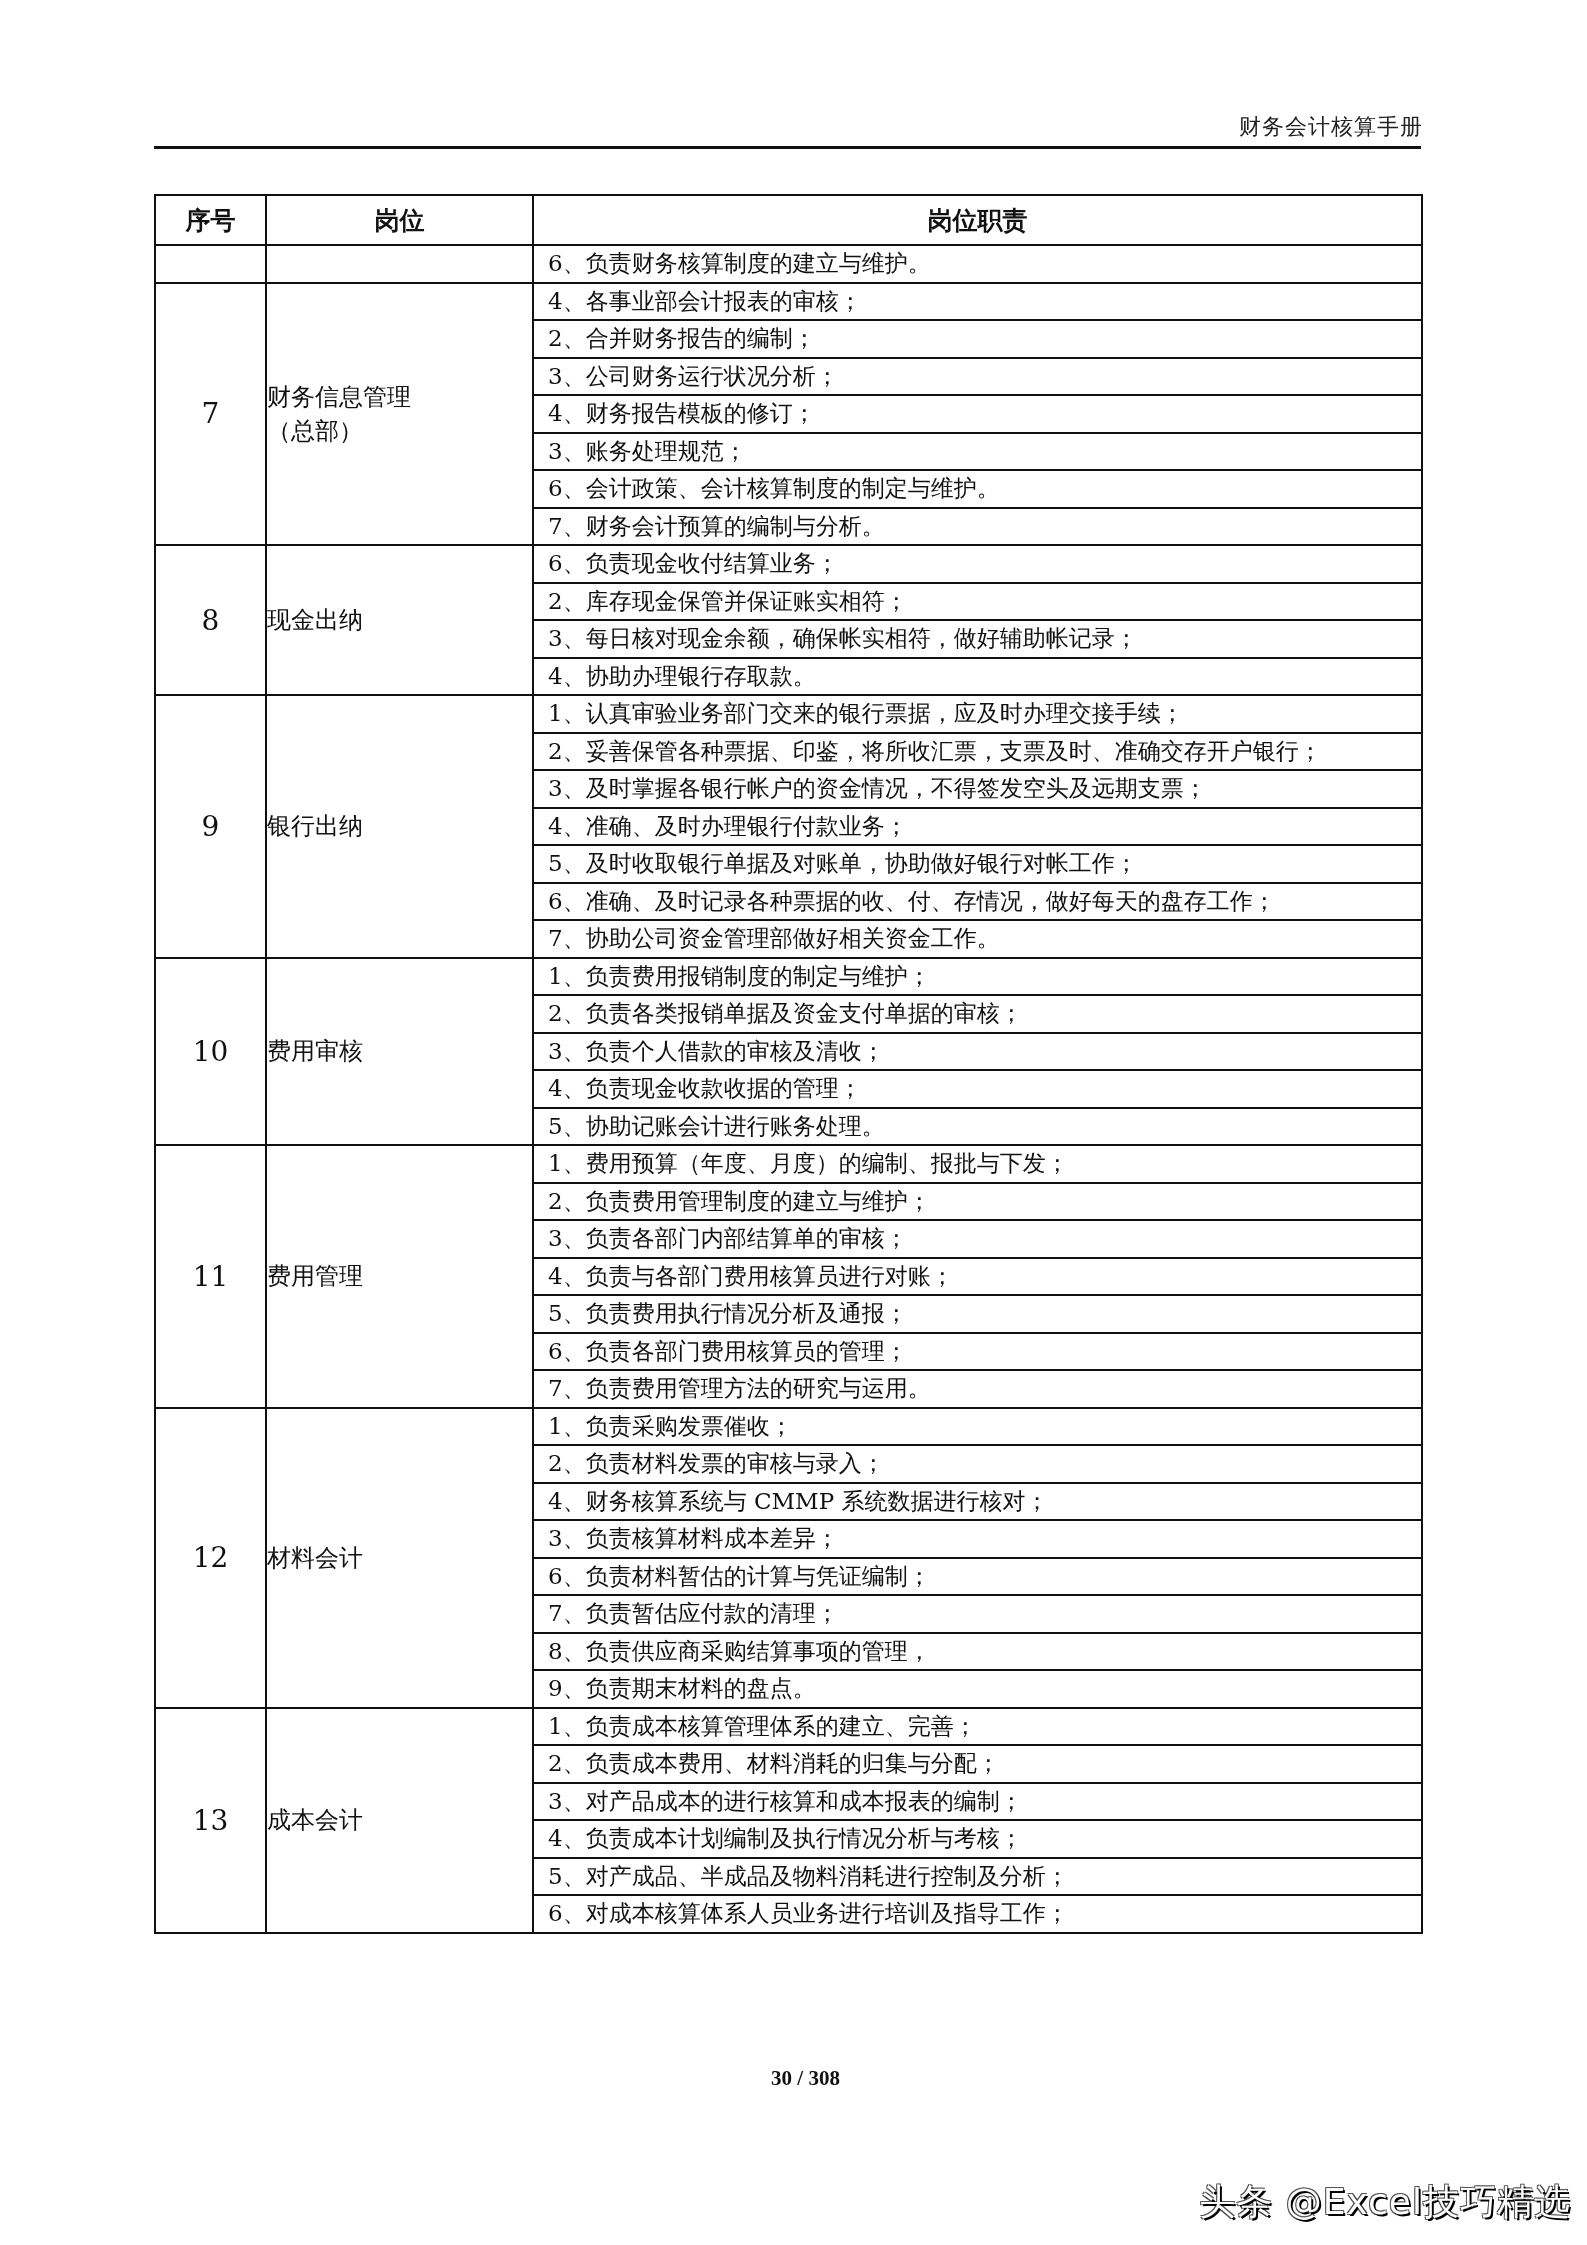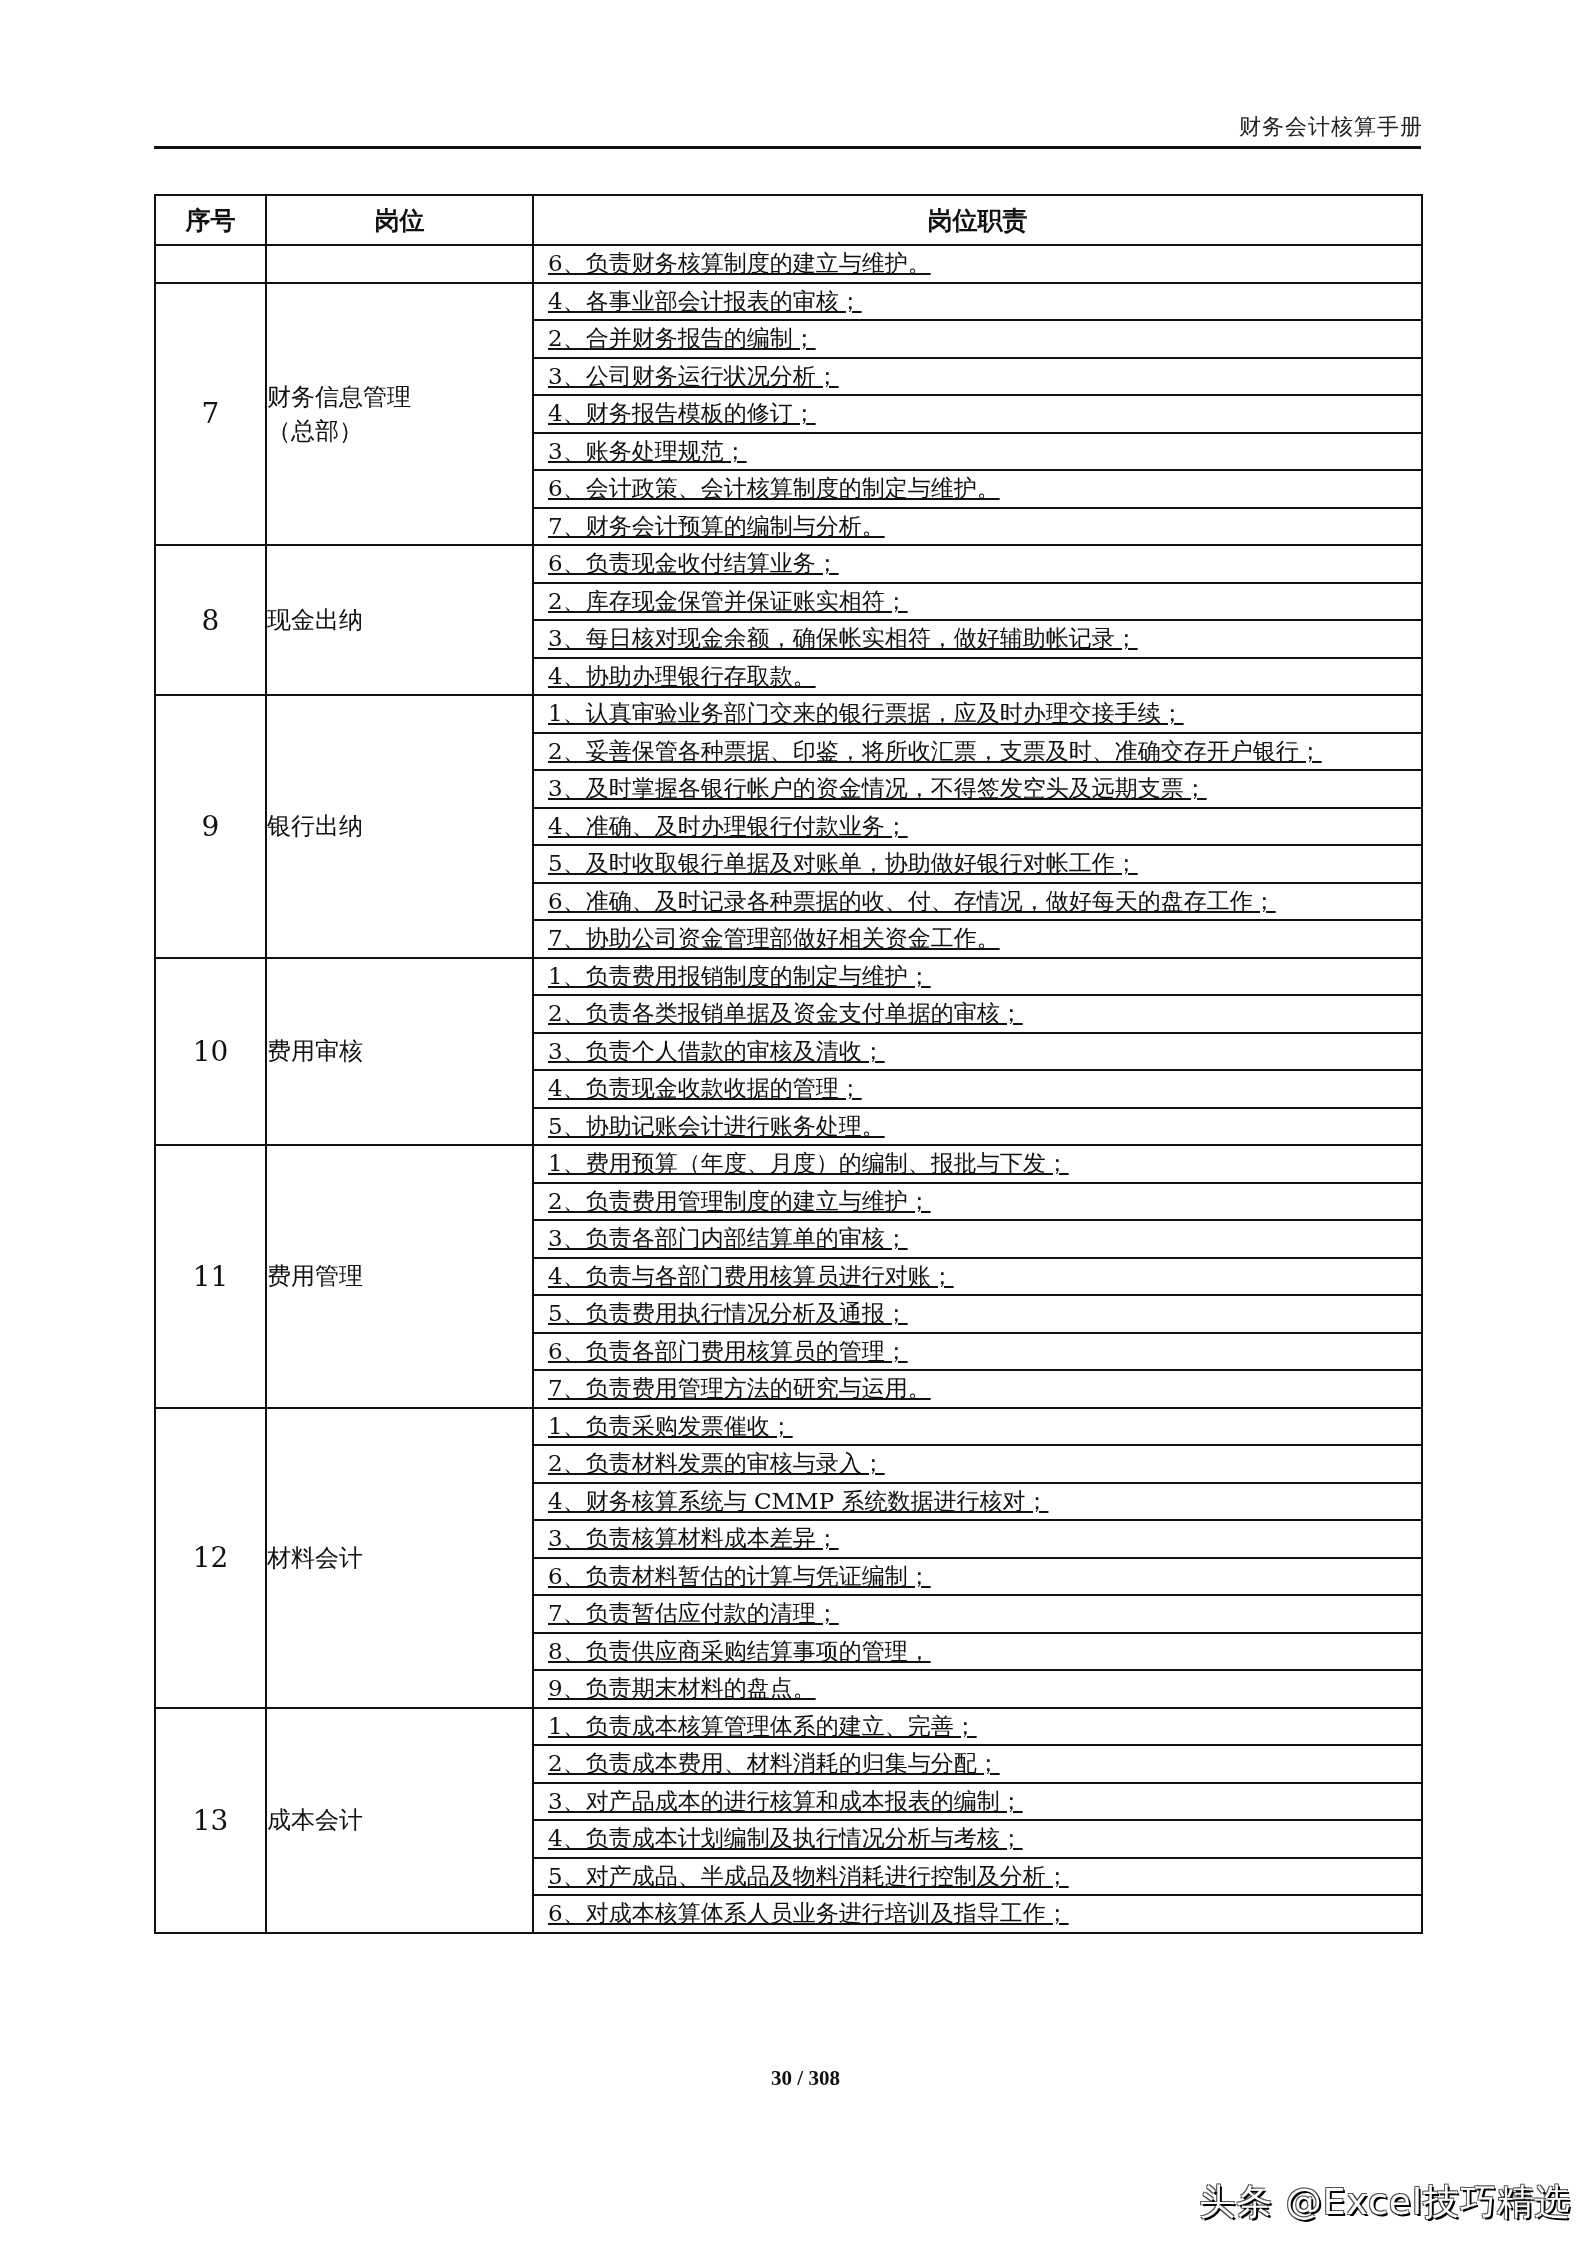--- a/index.html
+++ b/index.html
@@ -5,21 +5,21 @@
   html, body { margin: 0; padding: 0; background: #ffffff; }
   body { width: 1587px; height: 2245px; position: relative; overflow: hidden;
          font-family: "DejaVu Serif", "Liberation Serif", serif; color: #111; }
   .header-title { position: absolute; right: 164px; top: 112px; font-size: 22px; color: #222; letter-spacing: 1px; }
   .header-rule { position: absolute; left: 154px; width: 1267px; top: 146px; height: 3px; background: #111; }
   table.duty { position: absolute; left: 154px; top: 194px; width: 1267px; border-collapse: collapse; table-layout: fixed; }
   table.duty td, table.duty th { border: 2px solid #111; padding: 0; }
   table.duty th { height: 48px; font-size: 25px; font-weight: bold; text-align: center; }
   table.duty td.seq { text-align: center; font-size: 28px; vertical-align: middle; }
   table.duty td.pos { font-size: 24px; vertical-align: middle; line-height: 34px; }
-  table.duty td.duty-cell { height: 35.5px; font-size: 23px; padding-left: 14px; white-space: nowrap; overflow: hidden; line-height: 35px; text-decoration: underline; }
+  table.duty td.duty-cell { height: 35.5px; font-size: 23px; padding-left: 14px; white-space: nowrap; overflow: hidden; line-height: 35px; }
   .page-num { position: absolute; top: 2066px; left: 0; width: 1587px; text-align: center; font-size: 21px; font-weight: bold; font-family: "Liberation Serif", serif; padding-left: 12px; }
   .watermark { position: absolute; right: 16px; top: 2178px; font-size: 36px; color: #fff; font-family: "DejaVu Sans", sans-serif;
                text-shadow: 2px 2px 0 #000, -1px -1px 0 #555, 1px -1px 0 #555, -1px 1px 0 #555; letter-spacing: 1px; }
 </style>
 </head>
 <body>
 
 <div class="header-title">财务会计核算手册</div>
 <div class="header-rule"></div>
 

